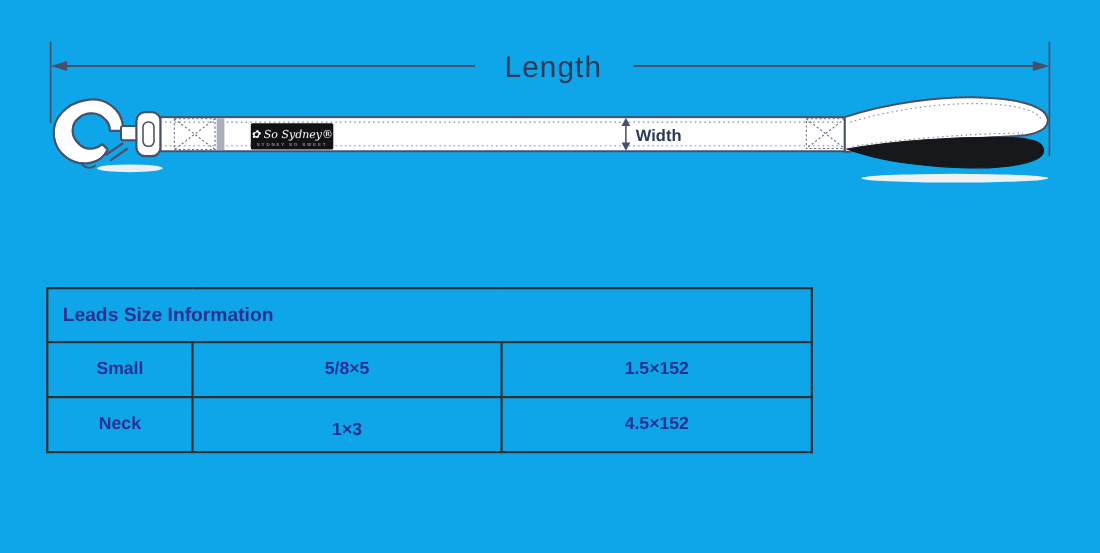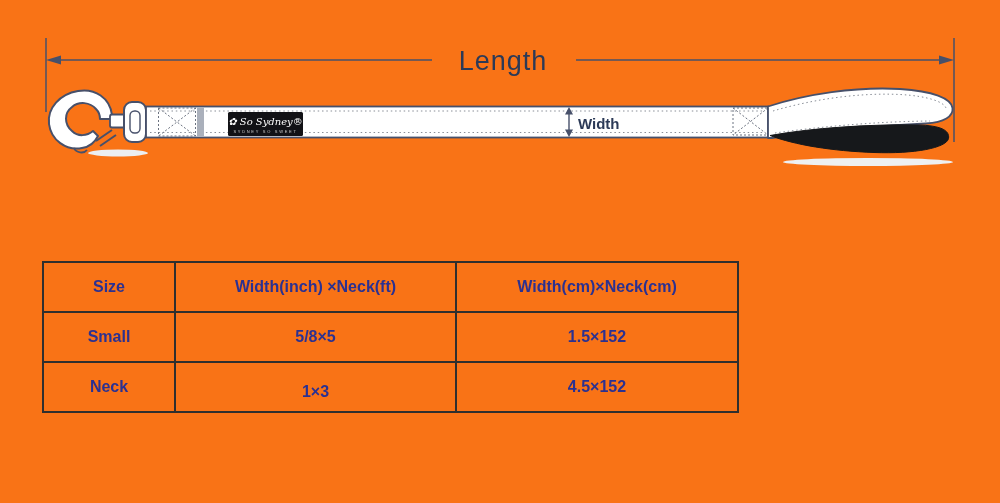--- a/index.html
+++ b/index.html
@@ -1,17 +1,17 @@
 <!DOCTYPE html>
 <html><head>
 <meta charset="utf-8">
 <style>
   html,body { margin:0; padding:0; background:#ffffff; }
   .canvas {
-    position:relative; width:1000px; height:503px; background:#f97316;
+    position:relative; width:1000px; height:503px; background:#0ea5e9;
     font-family:"Liberation Sans", sans-serif; overflow:hidden;
   }
   .diagram-svg { position:absolute; left:0; top:0; }
 
   .size-table {
     position:absolute; left:42px; top:261px; width:695px;
     border-collapse:collapse; table-layout:fixed;
     color:#2b3191;
   }
   .size-table td {
@@ -104,24 +104,22 @@
     </g>
   </svg>
 
   <table class="size-table">
     <colgroup>
       <col style="width:132px">
       <col style="width:281px">
       <col style="width:282px">
     </colgroup>
     <tbody>
-    <tr class="header-row">
-      <td>Size</td>
-      <td>Width(inch) ×Neck(ft)</td>
-      <td>Width(cm)×Neck(cm)</td>
+        <tr class="title-row">
+      <td class="title-cell" colspan="3">Leads Size Information</td>
     </tr>
     <tr class="data-row">
       <td>Small</td>
       <td>5/8×5</td>
       <td>1.5×152</td>
     </tr>
     <tr class="data-row">
       <td>Neck</td>
       <td class="low">1×3</td>
       <td>4.5×152</td>

